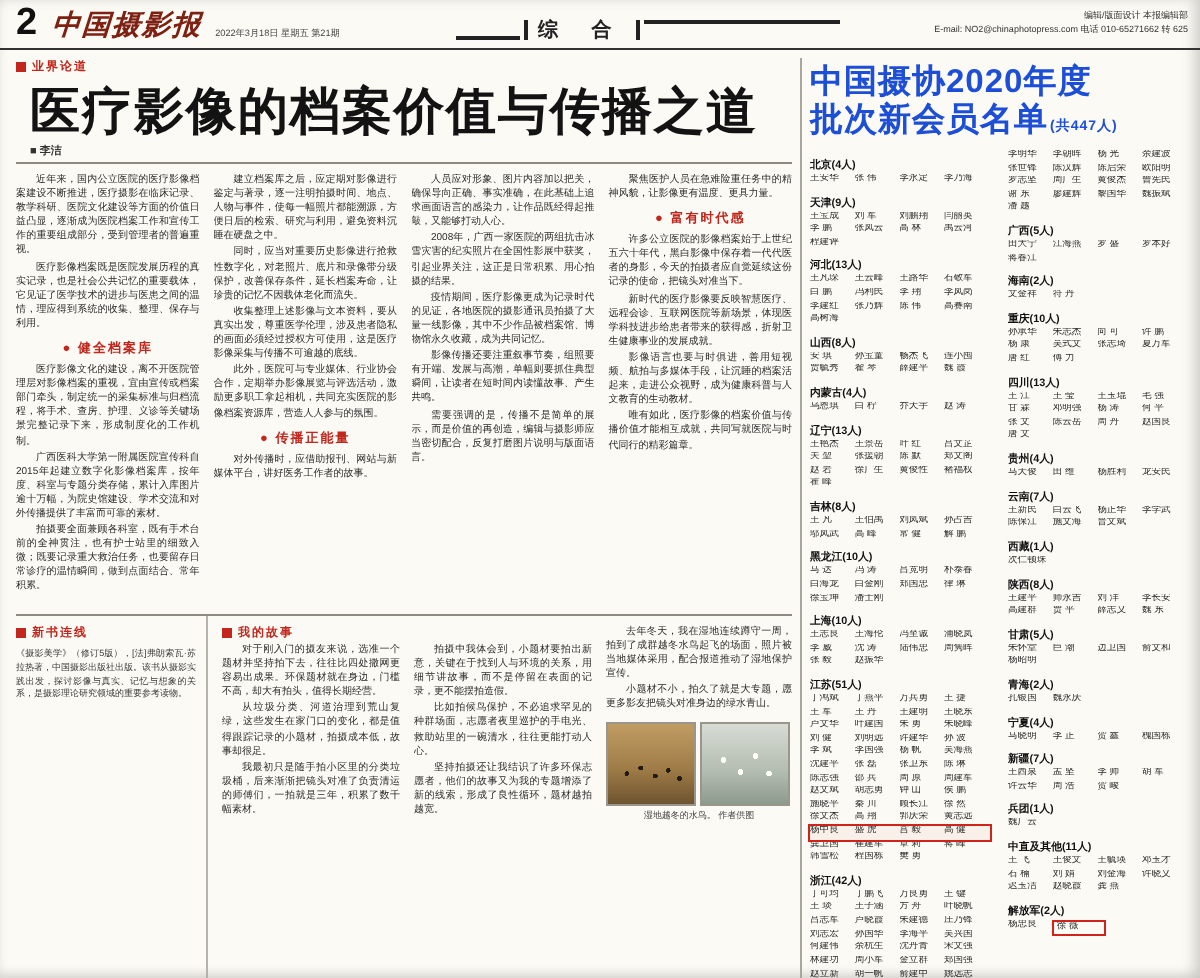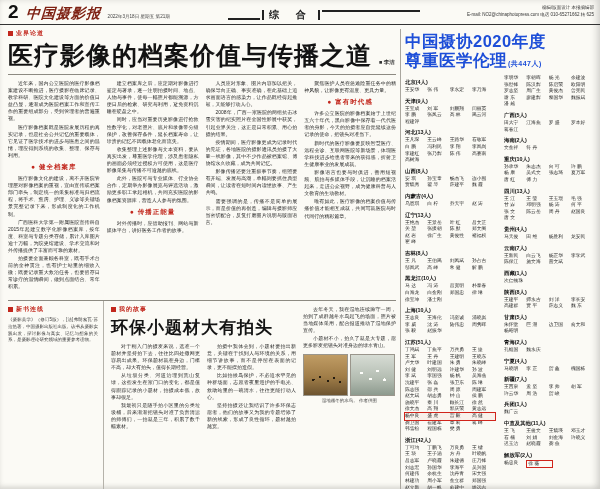--- a/index.html
+++ b/index.html
@@ -23,21 +23,21 @@
   
   .content{display:flex;height:466px;padding:0 6px 0 8px;box-sizing:border-box;}
   .left-zone{width:388px;display:flex;flex-direction:column;}
   .vrule{width:1px;background:#a9a69e;margin:4px 4px 0 4px;}
   .members{flex:1;min-width:0;padding-top:2px;}
   
   .tag-row{display:flex;align-items:center;margin:4px 0 1px;}
   .tag-square{width:5px;height:5px;background:#c2271d;margin-right:3px;}
   .tag-label{font-size:6px;font-weight:bold;color:#c2271d;letter-spacing:1px;}
   
-  .main-title-row{display:flex;align-items:baseline;margin:1px 0 2px;}
+  .main-title-row{display:flex;align-items:baseline;margin:1px 0 2px;flex-direction:column;}
   .main-title{font-size:25px;font-weight:900;letter-spacing:1px;color:#131313;white-space:nowrap;margin:0;}
   .author{font-size:5.5px;color:#333;margin-left:7px;font-weight:bold;}
   .headline-rule{height:1px;background:#8d8a82;margin:2px 0 5px;}
   .art-cols{display:flex;gap:7px;height:216px;overflow:hidden;}
   .art-col{flex:1;min-width:0;overflow:hidden;}
   .para{font-size:5px;line-height:1.42;text-align:justify;text-indent:2em;margin:0 0 1px;color:#2b2b2b;}
   .subhead{font-size:6.5px;font-weight:bold;color:#c2271d;text-align:center;margin:4px 0 3px;letter-spacing:1px;}
   .hr-left{height:1px;background:#8d8a82;margin:4px 0 0;}
   
   .bottom-zone{display:flex;flex:1;overflow:hidden;}
@@ -173,21 +173,20 @@
           </div>
           <p class="book-caption">《摄影美学》（修订5版），[法]弗朗索瓦·苏拉热著，中国摄影出版社出版。该书从摄影实践出发，探讨影像与真实、记忆与想象的关系，是摄影理论研究领域的重要参考读物。</p>
         </aside>
 
         <section class="story">
           <div class="story-main">
             <div class="tag-row">
               <span class="tag-square"></span>
               <span class="tag-label">我的故事</span>
             </div>
-            <h2 class="story-title">环保小题材大有拍头</h2>
             <div class="story-cols">
               <div class="story-col" id="scol0">
                   <p class="para">对于刚入门的摄友来说，选准一个题材并坚持拍下去，往往比四处撒网更容易出成果。环保题材就在身边，门槛不高，却大有拍头，值得长期经营。</p>
                   <p class="para">从垃圾分类、河道治理到荒山复绿，这些发生在家门口的变化，都是值得跟踪记录的小题材，拍摄成本低，故事却很足。</p>
                   <p class="para">我最初只是随手拍小区里的分类垃圾桶，后来渐渐把镜头对准了负责清运的师傅们，一拍就是三年，积累了数千幅素材。</p>
                 </div>
               <div class="story-col" id="scol1">
                   <p class="para">拍摄中我体会到，小题材要拍出新意，关键在于找到人与环境的关系，用细节讲故事，而不是停留在表面的记录，更不能摆拍造假。</p>
                   <p class="para">比如拍候鸟保护，不必追求罕见的种群场面，志愿者夜里巡护的手电光、救助站里的一碗清水，往往更能打动人心。</p>
                   <p class="para">坚持拍摄还让我结识了许多环保志愿者，他们的故事又为我的专题增添了新的线索，形成了良性循环，题材越拍越宽。</p>
@@ -207,21 +206,21 @@
           </div>
         </section>
       </div>
     </div>
 
     <div class="vrule"></div>
 
     <aside class="members">
       <div class="m-title">
         <span>中国摄协2020年度</span><br>
-        <span>尊重医学伦理</span><span class="m-count">(共447人)</span>
+        <span>批次新会员名单</span><span class="m-count">(共447人)</span>
       </div>
       <div class="member-cols">
         <div class="m-col" id="memcol0">
             <div class="prov">北京(4人)</div>
             <div class="nrow">
               <span>王安华</span>
               <span>张 伟</span>
               <span>李永定</span>
               <span>李乃海</span>
             </div>

